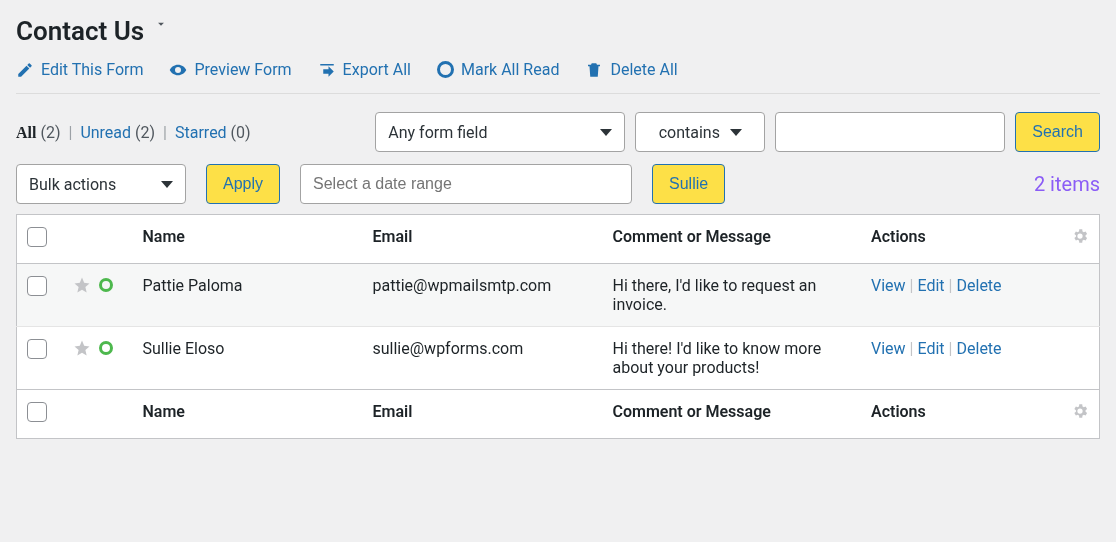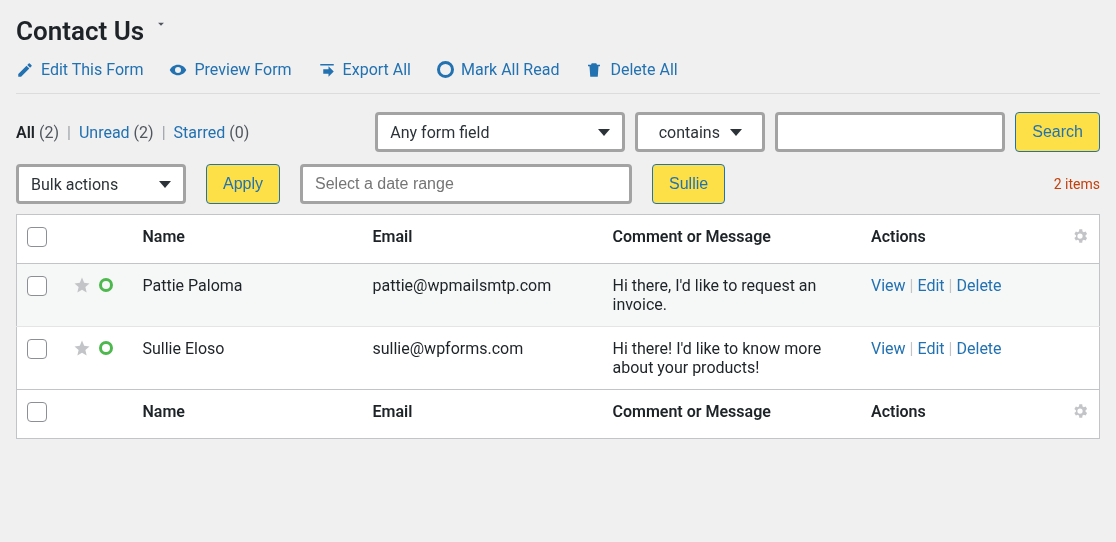--- a/index.html
+++ b/index.html
@@ -33,25 +33,25 @@
 
     .divider { border: none; border-top: 1px solid #dcdcdc; margin-bottom: 0; }
 
     .filter-bar {
       display: flex; align-items: center; gap: 10px; flex-wrap: wrap;
       padding: 18px 0 6px 0;
     }
     .subsubsub { display: flex; align-items: center; gap: 8px; font-size: 16px; }
     .subsubsub .sep { color: #9ca1a6; }
     .subsubsub .count { color: #50575e; }
-    .subsubsub .current { color: #1d2327; font-weight: 600; }
+    .subsubsub .current { color: #1d2327; font-weight: 600; font-family: Liberation Serif, serif; }
 
     .select-control, .input-control {
       background: #fff;
-      border: 3px solid #a3a3a3;
+      border: 1px solid #a3a3a3;
       border-radius: 4px;
       padding: 7px 12px;
       font-size: 16px;
       color: #2c3338;
       height: 40px;
     }
     .select-control {
       display: inline-flex; align-items: center; justify-content: space-between;
       gap: 10px;
       cursor: pointer;
@@ -75,21 +75,21 @@
       height: 40px;
       cursor: pointer;
     }
 
     .table-actions {
       display: flex; align-items: center; gap: 20px; flex-wrap: wrap;
       padding: 6px 0 10px 0;
     }
     .bulk-select { width: 170px; }
     .date-input { width: 332px; color: #6c7074; }
-    .items-count { margin-left: auto; color: #c2410c; font-size: 14px; }
+    .items-count { margin-left: auto; color: #8b5cf6; font-size: 20px; }
 
     table.entries { width: 100%; border-collapse: collapse; background: #fff; border: 1px solid #c3c4c7; }
     .entries th, .entries td {
       text-align: left; padding: 12px 10px; font-size: 16px; vertical-align: top;
     }
     .entries thead th, .entries tfoot th {
       color: #1d2327; font-weight: 600; border-bottom: 1px solid #c3c4c7;
     }
     .entries tfoot th { border-bottom: none; border-top: 1px solid #c3c4c7; }
     .entries tbody tr { border-bottom: 1px solid #e5e5e5; }

